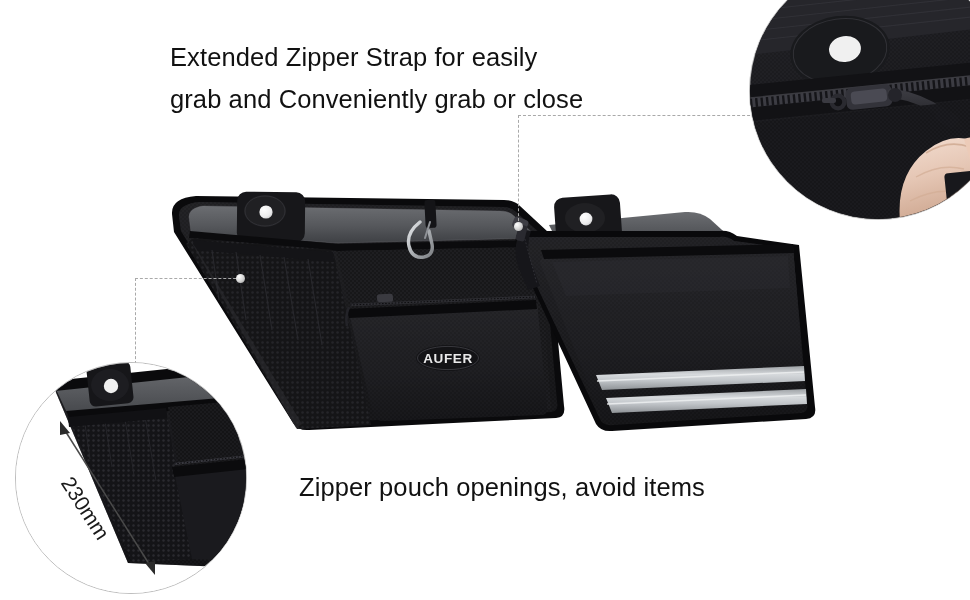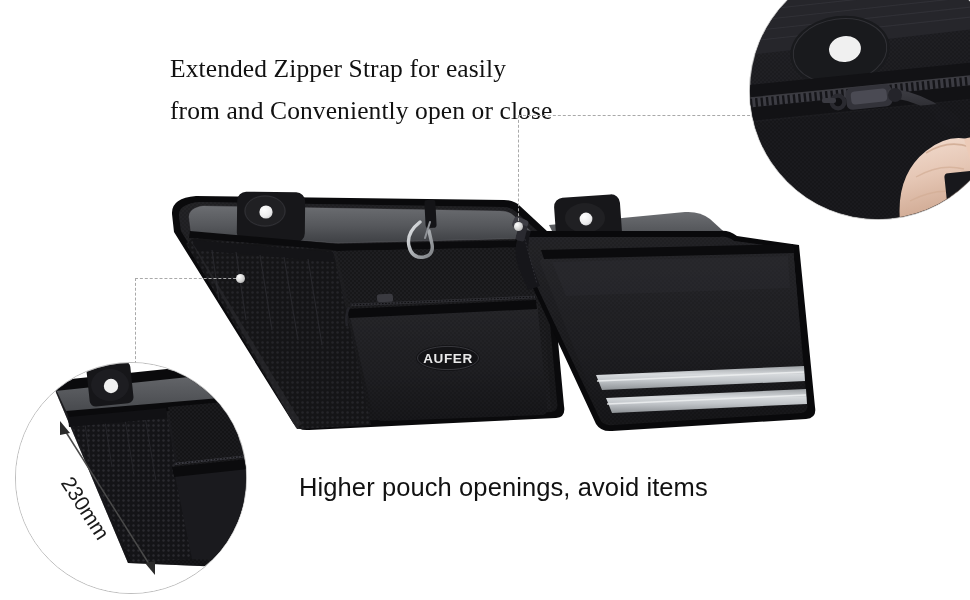--- a/index.html
+++ b/index.html
@@ -22,21 +22,21 @@
   
   .callout-text {
     position: absolute;
     color: #111111;
     font-size: 25.5px;
     line-height: 42px;
     letter-spacing: 0.1px;
     white-space: nowrap;
     font-family: "Liberation Sans", sans-serif;
   }
-  #text-top { left: 170px; top: 48px; font-family: Liberation Serif, serif; }
+  #text-top { left: 170px; top: 36px; }
   #text-bottom { left: 299px; top: 466px; }
 
   
   .leader-seg {
     position: absolute;
     background-image: none;
   }
   .leader-h {
     border-top: 1.4px dashed #a9a9a9;
     height: 0;
@@ -256,29 +256,29 @@
         <g>
           <rect x="513" y="218" width="15" height="11" rx="3" fill="#3d3d44" transform="rotate(22 520 223)"></rect>
           <rect x="517" y="225" width="9" height="16" rx="2.5" fill="#2a2a30" transform="rotate(14 521 233)"></rect>
         </g>
       </g>
     </g>
   </svg>
 
   <div class="callout-text" id="text-top">
     <div>Extended Zipper Strap for easily</div>
-    <div>from and Conveniently open or close</div>
+    <div>grab and Conveniently grab or close</div>
   </div>
 
   <div class="leader-seg leader-h" style="left:518px; top:115px; width:252px;"></div>
   <div class="leader-seg leader-v" style="left:518px; top:115px; height:111px;"></div>
   <div class="leader-dot" style="left:513.5px; top:221.5px;"></div>
 
   <div class="callout-text" id="text-bottom">
-    <div>Higher pouch openings, avoid items</div>
+    <div>Zipper pouch openings, avoid items</div>
   </div>
 
   <div class="leader-seg leader-h" style="left:135px; top:278px; width:106px;"></div>
   <div class="leader-seg leader-v" style="left:135px; top:278px; height:86px;"></div>
   <div class="leader-dot" style="left:236px; top:273.5px;"></div>
 
   <div class="inset" id="inset-zipper">
     <svg class="inset-photo" width="258" height="258" viewBox="0 0 258 258">
       <defs>
         <pattern id="weave2" width="4" height="4" patternUnits="userSpaceOnUse">

